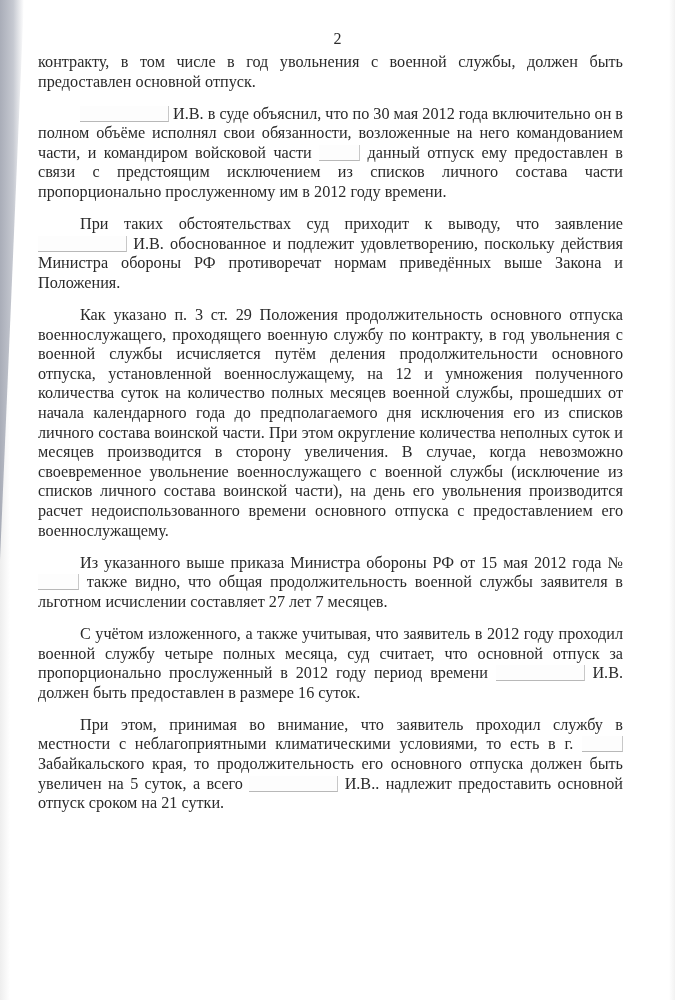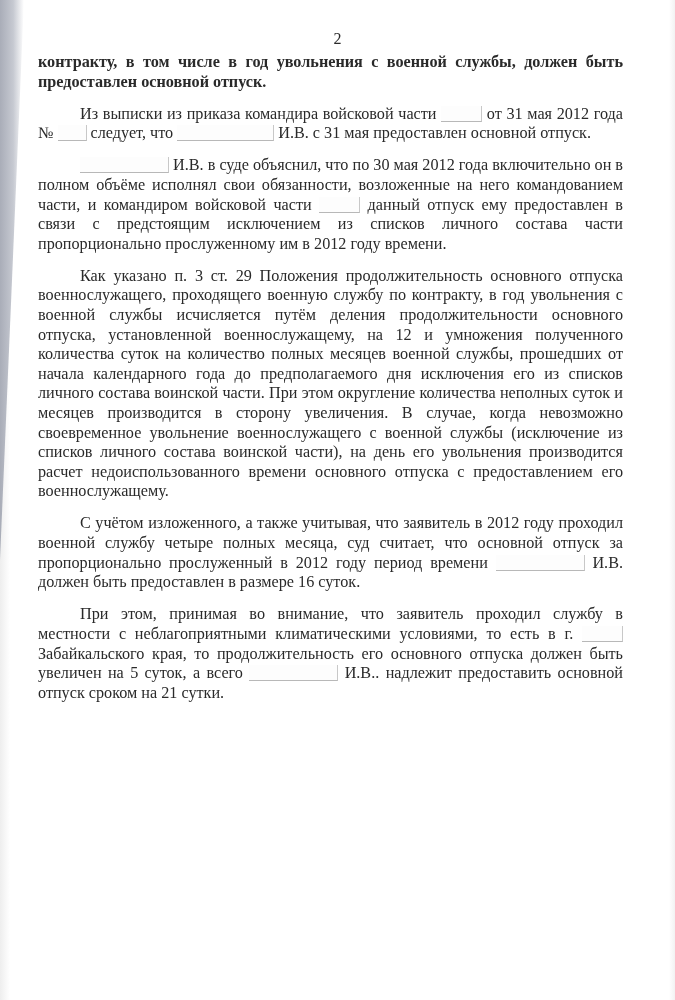--- a/index.html
+++ b/index.html
@@ -24,21 +24,21 @@
     }
     .page-num {
       position: absolute; top: 30px; left: 0; width: 675px; text-align: center;
       font-size: 16px;
     }
     .content {
       position: absolute; left: 38px; top: 53px; width: 585px;
       font-size: 16.2px; line-height: 19.6px; text-align: justify;
     }
     .p { margin: 0 0 12.5px 0; text-indent: 42px; }
-    .p.noindent { text-indent: 0; font-weight: bold; }
+    .p.noindent { text-indent: 0; }
     .blank {
       display: inline-block; vertical-align: -3px; height: 15px;
       border-bottom: 1px solid #b8b8b8; border-right: 1px solid #c8c8c8;
       background: #fdfdfd;
     }
     .w30 { width: 28px; } .w40 { width: 40px; }
     .w90 { width: 88px; } .w100 { width: 96px; }
   </style>
 </head>
 <body>
@@ -48,33 +48,36 @@
 <div class="rightedge"></div>
 
 <div class="page-num">2</div>
 
 <div class="content">
   <p class="p noindent">
     <span>контракту, в том числе в год увольнения с военной службы, должен быть предоставлен основной отпуск.</span>
   </p>
 
 
-  <p class="p">
-    <span>Из выписки из приказа командира войсковой части </span><span class="blank w40"></span><span> от 31 мая 2012 года № </span><span class="blank w30"></span><span> следует, что </span><span class="blank w100"></span><span> И.В. с 31 мая предоставлен основной отпуск.</span>
-  </p>
 
   <p class="p">
     <span class="blank w90"></span><span> И.В. в суде объяснил, что по 30 мая 2012 года включительно он в полном объёме исполнял свои обязанности, возложенные на него командованием части, и командиром войсковой части </span><span class="blank w40"></span><span> данный отпуск ему предоставлен в связи с предстоящим исключением из списков личного состава части пропорционально прослуженному им в 2012 году времени.</span>
   </p>
 
+  <p class="p">
+    <span>При таких обстоятельствах суд приходит к выводу, что заявление </span><span class="blank w90"></span><span> И.В. обоснованное и подлежит удовлетворению, поскольку действия Министра обороны РФ противоречат нормам приведённых выше Закона и Положения.</span>
+  </p>
 
   <p class="p">
     <span>Как указано п. 3 ст. 29 Положения продолжительность основного отпуска военнослужащего, проходящего военную службу по контракту, в год увольнения с военной службы исчисляется путём деления продолжительности основного отпуска, установленной военнослужащему, на 12 и умножения полученного количества суток на количество полных месяцев военной службы, прошедших от начала календарного года до предполагаемого дня исключения его из списков личного состава воинской части. При этом округление количества неполных суток и месяцев производится в сторону увеличения. В случае, когда невозможно своевременное увольнение военнослужащего с военной службы (исключение из списков личного состава воинской части), на день его увольнения производится расчет недоиспользованного времени основного отпуска с предоставлением его военнослужащему.</span>
   </p>
 
+  <p class="p">
+    <span>Из указанного выше приказа Министра обороны РФ от 15 мая 2012 года № </span><span class="blank w40"></span><span> также видно, что общая продолжительность военной службы заявителя в льготном исчислении составляет 27 лет 7 месяцев.</span>
+  </p>
 
   <p class="p">
     <span>С учётом изложенного, а также учитывая, что заявитель в 2012 году проходил военной службу четыре полных месяца, суд считает, что основной отпуск за пропорционально прослуженный в 2012 году период времени </span><span class="blank w90"></span><span> И.В. должен быть предоставлен в размере 16 суток.</span>
   </p>
 
   <p class="p">
     <span>При этом, принимая во внимание, что заявитель проходил службу в местности с неблагоприятными климатическими условиями, то есть в г. </span><span class="blank w40"></span><span> Забайкальского края, то продолжительность его основного отпуска должен быть увеличен на 5 суток, а всего </span><span class="blank w90"></span><span> И.В.. надлежит предоставить основной отпуск сроком на 21 сутки.</span>
   </p>
 </div>
 

